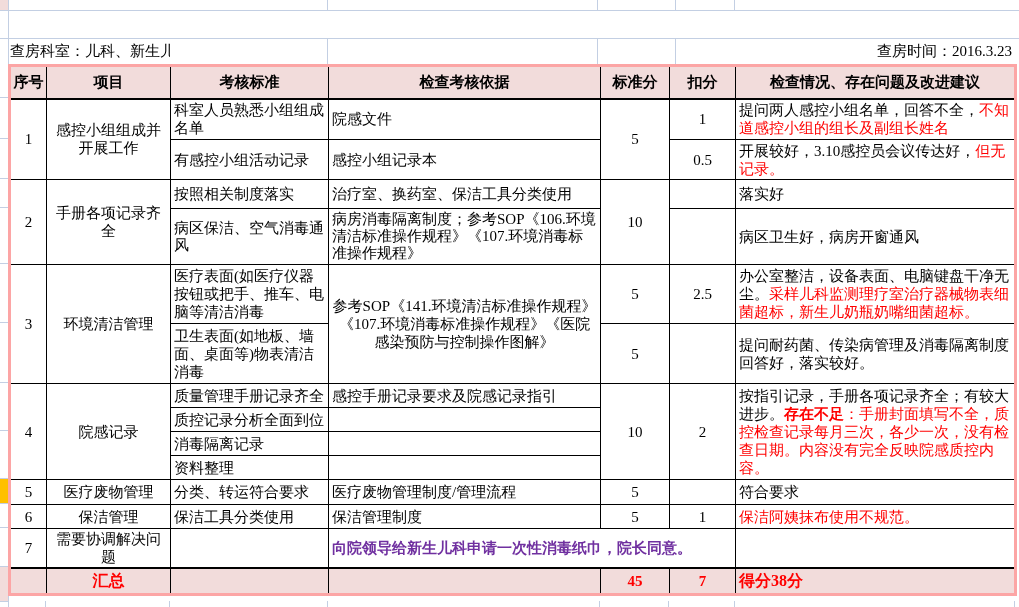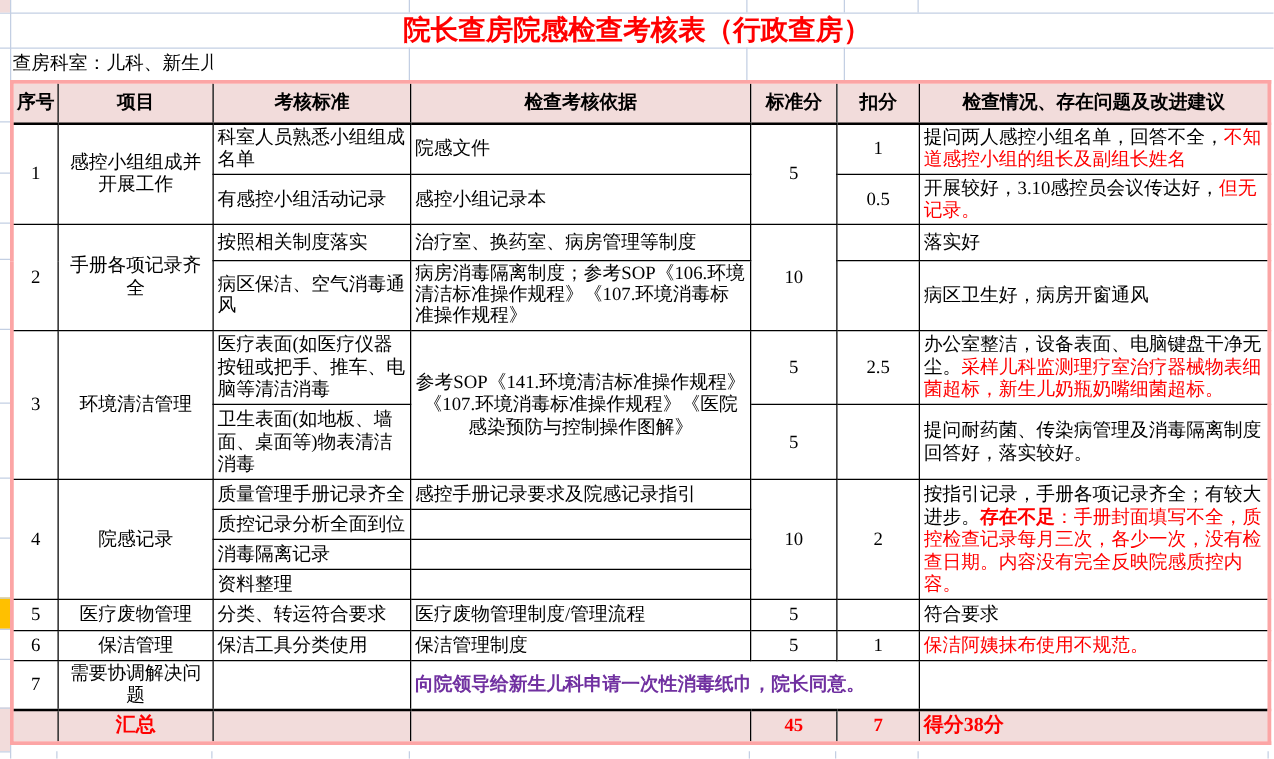--- a/index.html
+++ b/index.html
@@ -91,22 +91,22 @@
   <div class="gl-h" style="left:0; top:601px; width:8px;"></div>
   <div class="gl-h" style="left:0; top:97px; width:8px;"></div>
   <div class="gl-h" style="left:0; top:138px; width:8px;"></div>
   <div class="gl-h" style="left:0; top:178px; width:8px;"></div>
   <div class="gl-h" style="left:0; top:207px; width:8px;"></div>
   <div class="gl-h" style="left:0; top:263px; width:8px;"></div>
   <div class="gl-h" style="left:0; top:322px; width:8px;"></div>
   <div class="gl-h" style="left:0; top:382px; width:8px;"></div>
   <div class="gl-h" style="left:0; top:430px; width:8px;"></div>
 
-  <div id="title">院长查房院感检查考核表（行政查房）</div>
   <div id="dept">查房科室：儿科、新生儿科</div>
+  <div id="time">查房时间：2016.3.23</div>
 
   <table class="main">
     <colgroup>
       <col style="width:37px">
         <col style="width:124px">
         <col style="width:158px">
       <col style="width:272px">
         <col style="width:69px">
         <col style="width:66px">
         <col style="width:280px">
@@ -136,21 +136,21 @@
       <td class="l">有感控小组活动记录</td>
       <td class="l">感控小组记录本</td>
       <td class="num">0.5</td>
       <td class="l remark"><span>开展较好，3.10感控员会议传达好，</span><span class="red">但无记录。</span></td>
     </tr>
 
     <tr style="height:29px">
       <td class="c" rowspan="2">2</td>
       <td class="c" rowspan="2">手册各项记录齐全</td>
       <td class="l">按照相关制度落实</td>
-      <td class="l">治疗室、换药室、病房管理等制度</td>
+      <td class="l">治疗室、换药室、保洁工具分类使用</td>
       <td class="num" rowspan="2">10</td>
       <td class="num"></td>
       <td class="l remark"><span>落实好</span></td>
     </tr>
     <tr style="height:56px">
       <td class="l" style="line-height:17px">病区保洁、空气消毒通风</td>
       <td class="l" style="line-height:17px">病房消毒隔离制度；参考SOP《106.环境清洁标准操作规程》《107.环境消毒标准操作规程》</td>
       <td class="num"></td>
       <td class="l remark"><span>病区卫生好，病房开窗通风</span></td>
     </tr>

